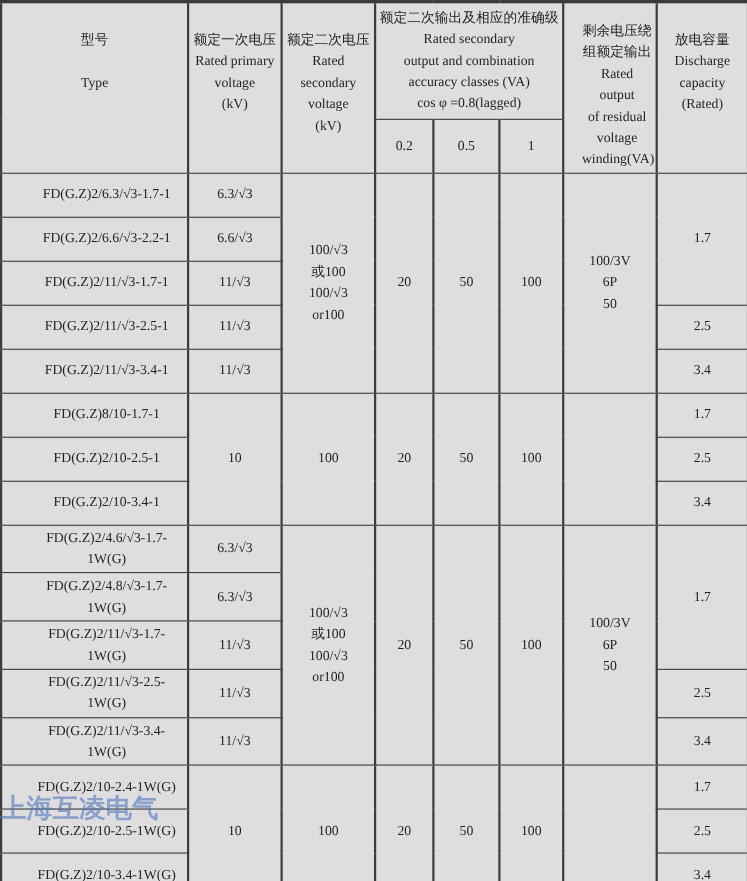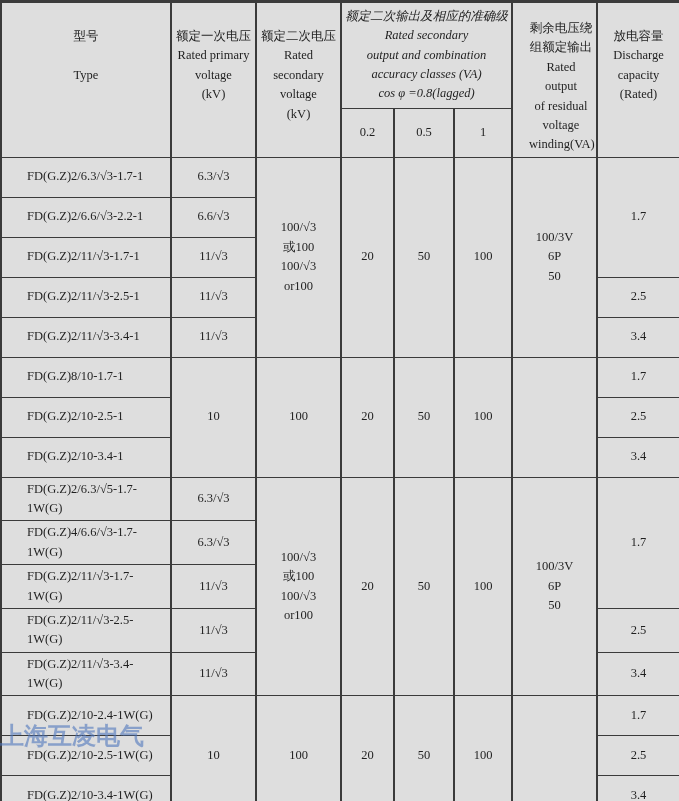--- a/index.html
+++ b/index.html
@@ -27,23 +27,23 @@
     font-weight: normal;
     line-height: 1.55;
     padding: 2px 3px;
     vertical-align: middle;
     text-align: center;
     overflow: hidden;
   }
   .pre { white-space: pre-line; }
   th.top { vertical-align: top; padding-top: 24px; }
   th.resid { vertical-align: top; padding-top: 16px; padding-left: 16px; }
-  th.acc { vertical-align: middle; font-style: italic; }
+  th.acc { vertical-align: middle; }
   td.type {
-    text-align: left;
+    text-align: center;
     padding-left: 25px;
   }
   tr.hdr1 { height: 103px; }
   tr.hdr2 { height: 47px; }
   tr.data { height: 40px; }
   .watermark {
     position: absolute;
     left: 0; top: 724px;
     z-index: 5;
     pointer-events: none;
@@ -163,36 +163,36 @@
   <tr class="data">
     <td class="type">FD(G.Z)2/10-2.5-1</td>
     <td>2.5</td>
   </tr>
   <tr class="data">
     <td class="type">FD(G.Z)2/10-3.4-1</td>
     <td>3.4</td>
   </tr>
 
   <tr class="data">
-    <td class="type">FD(G.Z)2/6.3/√5-1.7-1W(G)</td>
+    <td class="type">FD(G.Z)2/4.6/√3-1.7-1W(G)</td>
     <td>6.3/√3</td>
     <td class="pre" rowspan="5">100/√3
 或100
 100/√3
 or100</td>
     <td rowspan="5">20</td>
     <td rowspan="5">50</td>
     <td rowspan="5">100</td>
     <td class="pre" rowspan="5">100/3V
 6P
 50</td>
     <td rowspan="3">1.7</td>
   </tr>
   <tr class="data">
-    <td class="type">FD(G.Z)4/6.6/√3-1.7-1W(G)</td>
+    <td class="type">FD(G.Z)2/4.8/√3-1.7-1W(G)</td>
     <td>6.3/√3</td>
   </tr>
   <tr class="data">
     <td class="type">FD(G.Z)2/11/√3-1.7-1W(G)</td>
     <td>11/√3</td>
   </tr>
   <tr class="data">
     <td class="type">FD(G.Z)2/11/√3-2.5-1W(G)</td>
     <td>11/√3</td>
     <td>2.5</td>

